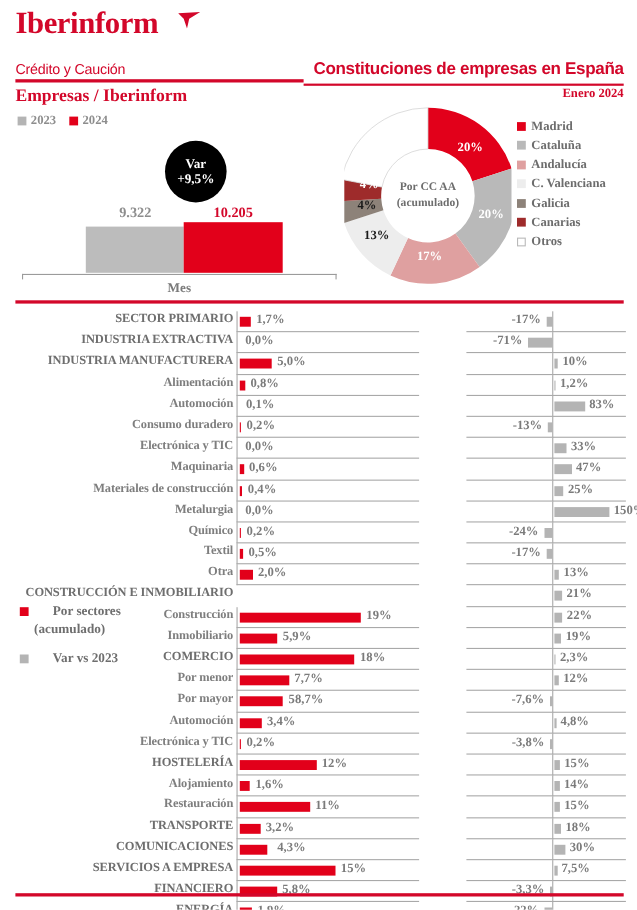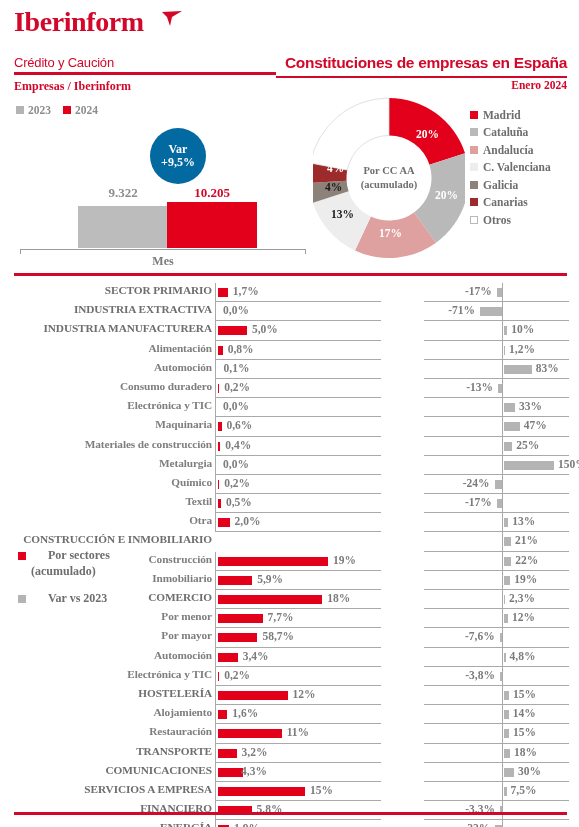--- a/index.html
+++ b/index.html
@@ -26,21 +26,21 @@
     font-family: "Liberation Sans", sans-serif;
     font-size: 13px; color: #d3072a; margin-top: 19px; letter-spacing: -0.2px;
   }
   .hdr-rule-left {
     position: absolute; left: 14px; top: 72px; width: 262px; height: 3px;
     background: #d3072a;
   }
   .kicker {
     position: absolute; left: 14px; top: 79px;
     font-family: "Liberation Serif", serif; font-weight: bold;
-    font-size: 12px; color: #d3072a;
+    font-size: 16px; color: #d3072a;
   }
   .hdr-title {
     position: absolute; right: 12px; top: 54px;
     font-family: "Liberation Sans", sans-serif; font-weight: bold;
     font-size: 15.5px; color: #d3072a; letter-spacing: -0.3px;
   }
   .hdr-rule-right {
     position: absolute; left: 276px; top: 76px; width: 291px; height: 2px;
     background: #d3072a;
   }
@@ -52,21 +52,21 @@
 
   
   .legend-top { position: absolute; left: 16px; top: 104px; display: flex; gap: 12px; align-items: center; }
   .lg-item { display: flex; align-items: center; gap: 4px; }
   .lg-sw { width: 8px; height: 8px; display: inline-block; }
   .lg-txt { font-family: "Liberation Serif", serif; font-weight: bold; font-size: 11.5px; color: #8d8d8d; }
 
   .minichart { position: absolute; left: 14px; top: 118px; width: 290px; height: 148px; }
   .var-bubble {
     position: absolute; left: 136px; top: 10px; width: 56px; height: 56px;
-    border-radius: 50%; background: #0369a1; color: #ffffff;
+    border-radius: 50%; background: #000000; color: #ffffff;
     display: flex; flex-direction: column; align-items: center; justify-content: center;
     font-family: "Liberation Serif", serif; font-weight: bold; font-size: 12px; line-height: 1.1;
   }
   .val-2023 {
     position: absolute; left: 64px; top: 67px; width: 90px; text-align: center;
     font-family: "Liberation Serif", serif; font-weight: bold; font-size: 13px; color: #8d8d8d;
   }
   .val-2024 {
     position: absolute; left: 153px; top: 67px; width: 90px; text-align: center;
     font-family: "Liberation Serif", serif; font-weight: bold; font-size: 13px; color: #d3072a;
@@ -552,21 +552,21 @@
         <div class="cellR-neg"></div>
         <div class="cellR-pos">
           <div class="greybar-pos" style="width: 6px;"></div>
           <div class="greytxt-pos" style="left: 11px;">18%</div>
         </div>
       </div>
       <div class="trow">
         <div class="lbl bold">COMUNICACIONES</div>
         <div class="cellL">
           <div class="redbar" style="width: 24.9px;"></div>
-          <div class="redtxt" style="left: 25px;">4,3%</div>
+          <div class="redtxt" style="left: 36px;">4,3%</div>
         </div>
         <div class="cellR-neg"></div>
         <div class="cellR-pos">
           <div class="greybar-pos" style="width: 10px;"></div>
           <div class="greytxt-pos" style="left: 15px;">30%</div>
         </div>
       </div>
       <div class="trow">
         <div class="lbl bold">SERVICIOS A EMPRESA</div>
         <div class="cellL">

